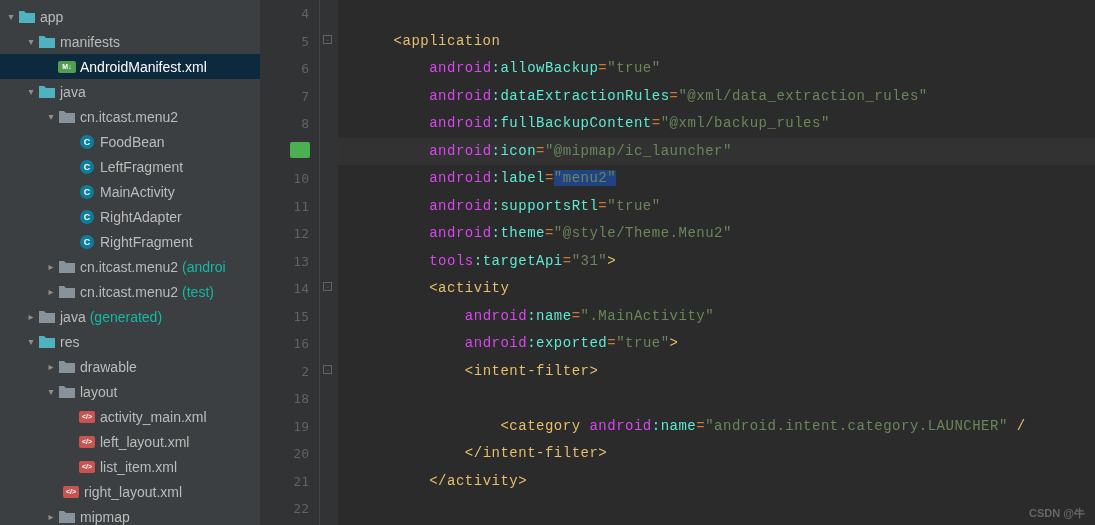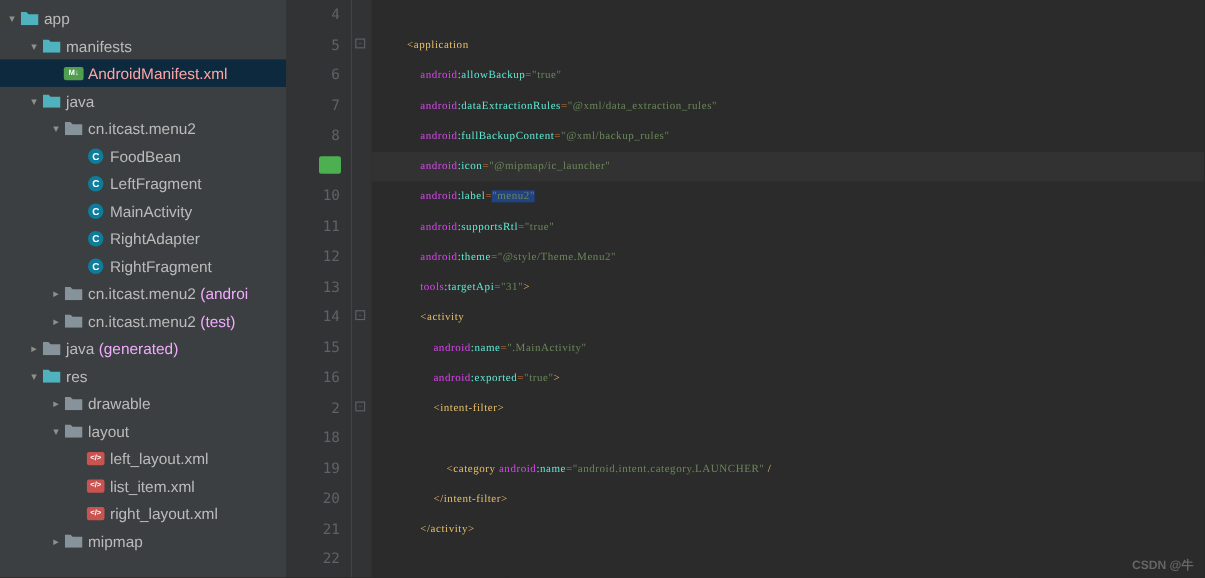--- a/index.html
+++ b/index.html
@@ -9,29 +9,29 @@
 .tree-item.selected { background: #0d293e; }
 .chevron { width: 14px; height: 14px; display: inline-flex; align-items: center; justify-content: center; color: #8f908a; font-size: 10px; flex-shrink: 0; }
 .icon { width: 18px; height: 16px; display: inline-flex; align-items: center; justify-content: center; margin-right: 4px; flex-shrink: 0; }
 .folder-icon svg { fill: #87939a; }
 .folder-icon.teal svg { fill: #4fb3bf; }
 .class-icon { background: #0e7d9c; border-radius: 50%; width: 14px; height: 14px; color: #fff; font-size: 9px; font-weight: bold; line-height: 14px; text-align: center; }
 .xml-icon { background: #c75450; width: 16px; height: 12px; font-size: 7px; color: #fff; line-height: 12px; text-align: center; font-weight: bold; border-radius: 2px; }
 .mf-icon { background: #519e51; width: 18px; height: 12px; font-size: 7px; color: #fff; line-height: 12px; text-align: center; font-weight: bold; border-radius: 2px; }
 .label { color: #bbbbbb; }
 .label.bold { font-weight: 400; }
-.label.dim { color: #f0abfc; margin-left: 4px; }
+.label.dim { color: #14b8a6; margin-left: 4px; }
 .gutter { width: 60px; background: #313335; border-right: 1px solid #444; display: flex; flex-direction: column; }
 .gline { height: 27.5px; display: flex; align-items: center; justify-content: flex-end; color: #606366; font-family: Consolas, monospace; font-size: 13px; position: relative; padding-right: 10px; }
 .gline.active { color: #a4a3a3; }
 .fold-col { width: 18px; background: #313335; display: flex; flex-direction: column; }
 .fline { height: 27.5px; position: relative; }
 .fline .fold-mark { position: absolute; left: 3px; top: 7px; width: 9px; height: 9px; border: 1px solid #606366; background: #313335; font-size: 8px; line-height: 7px; text-align: center; color: #606366; }
 .gutter-icon { position: absolute; left: -30px; top: 4px; width: 20px; height: 16px; background: #4caf50; border-radius: 2px; }
-.editor { flex: 1; background: #2b2b2b; font-family: Liberation Serif, serif; font-size: 10px; line-height: 27.5px; overflow: hidden; }
+.editor { flex: 1; background: #2b2b2b; font-family: Liberation Mono, monospace; font-size: 14px; line-height: 27.5px; overflow: hidden; }
 .code-line { height: 27.5px; white-space: pre; padding-left: 20px; letter-spacing: 0.5px; }
 .tag { color: #E8BF6A; }
 .ns { color: #d946ef; }
 .attr { color: #5eead4; }
 .eq { color: #CC7832; }
 .str { color: #6A8759; }
 .sel-hl { background: #214283; color: #6A8759; }
 .watermark { position: absolute; right: 10px; bottom: 4px; color: #666; font-size: 11px; font-weight: bold; }
 </style>
 </head>
@@ -53,21 +53,21 @@
         <svg width="16" height="12" viewBox="0 0 16 12">
           <path d="M0 0h5l2 2h9v10H0z"></path>
         </svg>
       </span>
       <span class="label">manifests</span>
     </div>
   <div class="tree-item selected" style="padding-left:58px">
       <span class="icon">
         <span class="mf-icon">M↓</span>
       </span>
-      <span class="label" style="color:#fca5a5">AndroidManifest.xml</span>
+      <span class="label" style="color:#ffffff">AndroidManifest.xml</span>
     </div>
   <div class="tree-item" style="padding-left:24px">
       <span class="chevron">▾</span>
       <span class="icon folder-icon teal">
         <svg width="16" height="12" viewBox="0 0 16 12">
           <path d="M0 0h5l2 2h9v10H0z"></path>
         </svg>
       </span>
       <span class="label">java</span>
     </div>
@@ -164,29 +164,35 @@
         <svg width="16" height="12" viewBox="0 0 16 12">
           <path d="M0 0h5l2 2h9v10H0z"></path>
         </svg>
       </span>
       <span class="label">layout</span>
     </div>
   <div class="tree-item" style="padding-left:78px">
       <span class="icon">
         <span class="xml-icon">&lt;/&gt;</span>
       </span>
+      <span class="label">activity_main.xml</span>
+    </div>
+  <div class="tree-item" style="padding-left:78px">
+      <span class="icon">
+        <span class="xml-icon">&lt;/&gt;</span>
+      </span>
       <span class="label">left_layout.xml</span>
     </div>
   <div class="tree-item" style="padding-left:78px">
       <span class="icon">
         <span class="xml-icon">&lt;/&gt;</span>
       </span>
       <span class="label">list_item.xml</span>
     </div>
-  <div class="tree-item" style="padding-left:78px">
+  <div class="tree-item" style="padding-left:62px">
       <span class="icon">
         <span class="xml-icon">&lt;/&gt;</span>
       </span>
       <span class="label">right_layout.xml</span>
     </div>
   <div class="tree-item" style="padding-left:44px">
       <span class="chevron">▸</span>
       <span class="icon folder-icon">
         <svg width="16" height="12" viewBox="0 0 16 12">
           <path d="M0 0h5l2 2h9v10H0z"></path>

